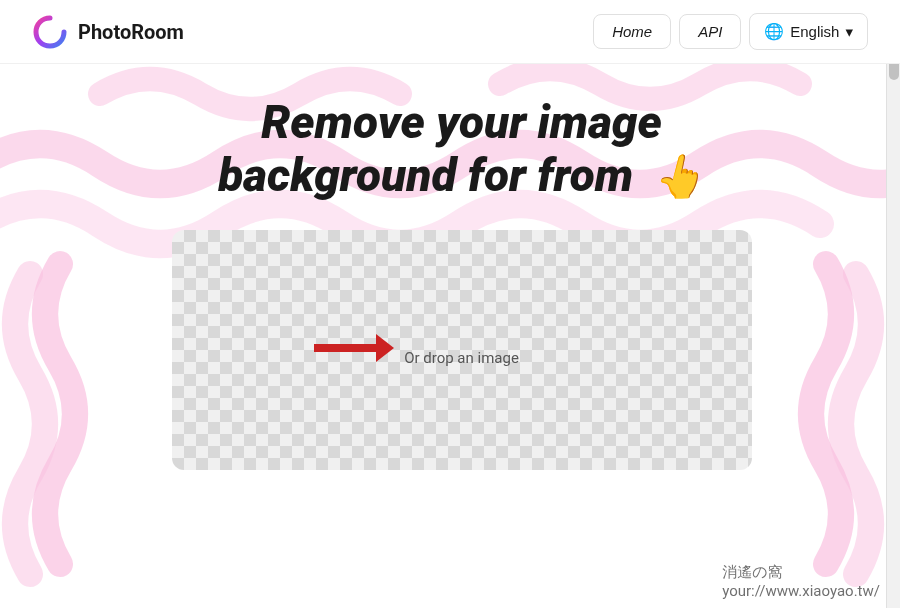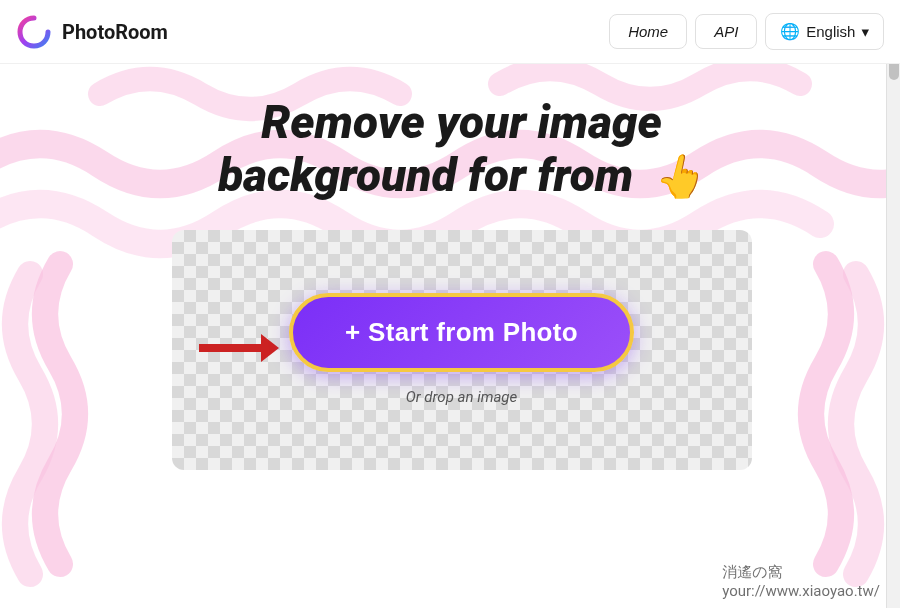--- a/index.html
+++ b/index.html
@@ -31,21 +31,21 @@
       height: 80px;
       background: #c1c1c1;
       border-radius: 5px;
     }
 
     
     .header {
       display: flex;
       align-items: center;
       justify-content: space-between;
-      padding: 0 16px;
+      padding: 0 32px;
       height: 64px;
       background: #fff;
       border-bottom: 1px solid #f0f0f0;
       position: relative;
       z-index: 10;
     }
 
     .logo-area {
       display: flex;
       align-items: center;
@@ -186,21 +186,20 @@
       position: absolute;
       left: -90px;
       top: 50%;
       transform: translateY(-50%);
     }
 
     .drop-text {
       margin-top: 16px;
       font-size: 15px;
       color: #555;
-      font-style: italic;
     }
 
     
     .watermark {
       position: absolute;
       bottom: 8px;
       right: 20px;
       font-size: 15px;
       color: #333;
       opacity: 0.7;
@@ -267,23 +266,20 @@
   <div class="drop-zone">
     <div style="position:relative; display:flex; flex-direction:column; align-items:center;">
 
       <div class="arrow-container">
         <svg width="80" height="36" viewBox="0 0 80 36" xmlns="http://www.w3.org/2000/svg">
           <line x1="0" y1="18" x2="62" y2="18" stroke="#cc2222" stroke-width="8" stroke-linecap="round"></line>
           <polygon points="62,4 80,18 62,32" fill="#cc2222"></polygon>
         </svg>
       </div>
 
-      <button class="upload-btn">
-        <span>+ Start from Photo</span>
-      </button>
 
       <div class="drop-text">Or drop an image</div>
     </div>
   </div>
 
 </div>
 
 <div class="scrollbar">
   <div class="scrollbar-thumb"></div>
 </div>

